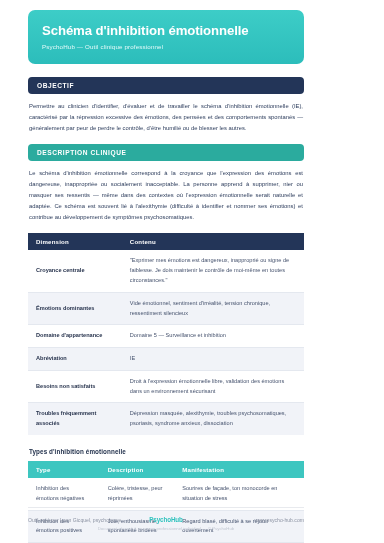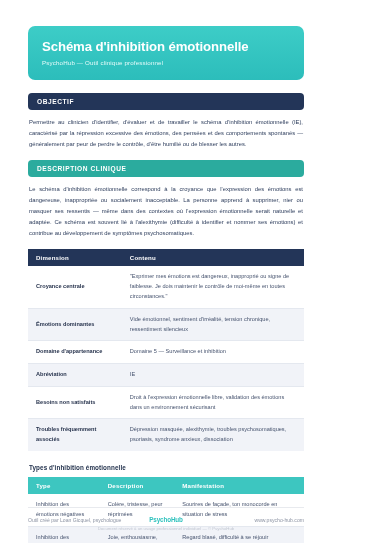--- a/index.html
+++ b/index.html
@@ -6,21 +6,21 @@
   html, body {
     margin: 0; padding: 0;
     width: 384px; height: 543px;
     background: #ffffff;
     font-family: "Liberation Sans", sans-serif;
     -webkit-font-smoothing: antialiased;
   }
   .page {
     width: 332px; height: 543px;
     background: #ffffff;
-    padding: 26px 28px 0 28px;
+    padding: 10px 28px 0 28px;
     position: relative;
     overflow: hidden;
   }
 
   
   .title-card {
     background: linear-gradient(180deg, #3dcdc7 0%, #2cbdbb 100%);
     border-radius: 7px;
     padding: 13px 14px 14px 14px;
     margin-bottom: 13px;

